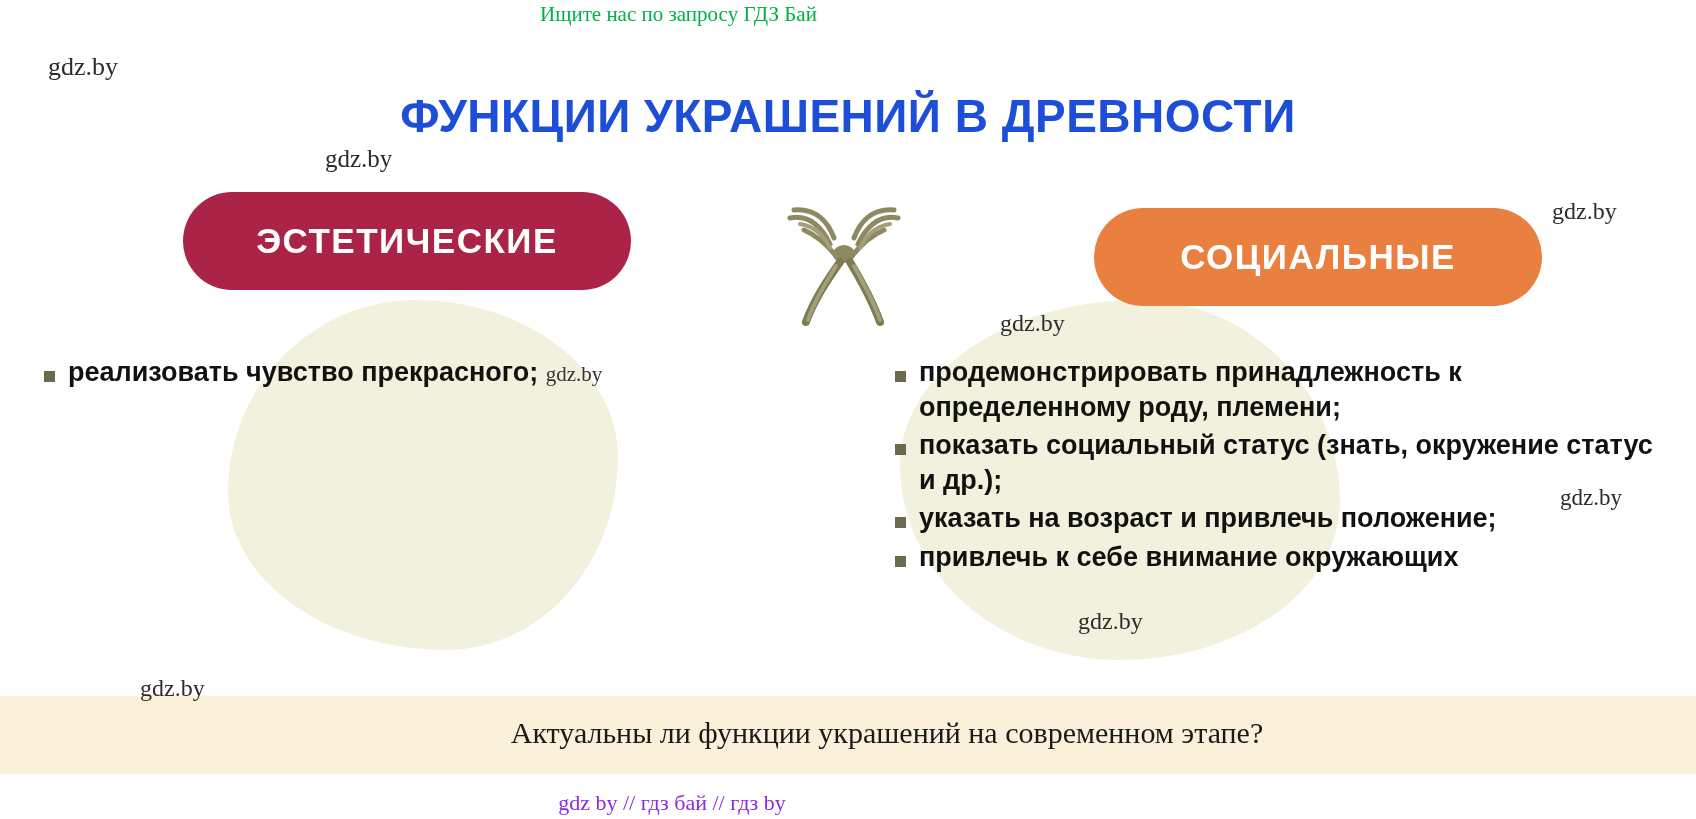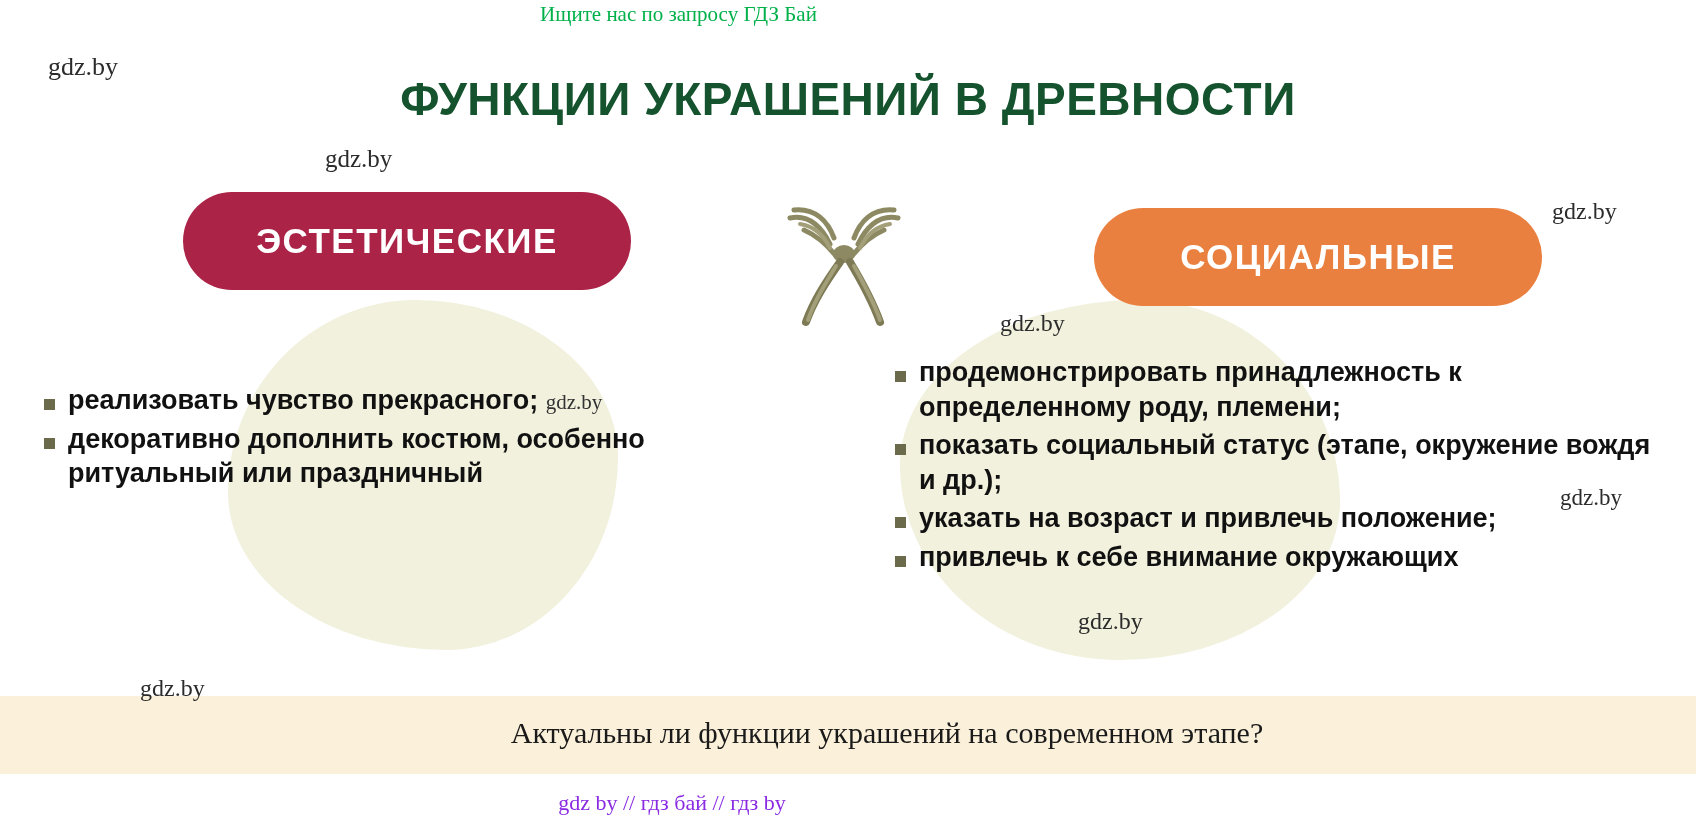--- a/index.html
+++ b/index.html
@@ -53,26 +53,26 @@
     height: 360px;
     background: #f2f1dd;
     border-radius: 54% 46% 50% 50% / 46% 56% 44% 54%;
     z-index: 0;
   }
 
   
   .title {
     position: absolute;
     left: 0;
-    top: 72px;
+    top: 89px;
     width: 1696px;
     text-align: center;
     font-size: 46px;
     font-weight: bold;
-    color: #14532d;
+    color: #1d4ed8;
     letter-spacing: 0.5px;
     z-index: 3;
   }
 
   
   .pill {
     position: absolute;
     z-index: 3;
     border-radius: 60px;
     color: #ffffff;
@@ -107,21 +107,21 @@
     width: 150px;
     height: 150px;
     z-index: 4;
   }
 
   
   .col {
     position: absolute;
     z-index: 3;
   }
-  .col-left { left: 44px; top: 355px; width: 640px; margin-top: 28px; }
+  .col-left { left: 44px; top: 355px; width: 640px; }
   .col-right { left: 895px; top: 355px; width: 770px; }
 
   .bullet-row {
     display: flex;
     align-items: flex-start;
     margin-bottom: 4px;
   }
   .sq {
     width: 11px;
     height: 11px;
@@ -235,34 +235,30 @@
   </div>
 
   <div class="col col-left">
     <div class="bullet-row">
       <div class="sq"></div>
       <div class="btext">
         <span>реализовать чувство прекрасного;</span>
         <span class="inline-wm">gdz.by</span>
       </div>
     </div>
-    <div class="bullet-row">
-      <div class="sq"></div>
-      <div class="btext">декоративно дополнить костюм, особенно ритуальный или праздничный</div>
-    </div>
   </div>
 
   <div class="col col-right">
     <div class="bullet-row">
       <div class="sq"></div>
       <div class="btext">продемонстрировать принадлежность к определенному роду, племени;</div>
     </div>
     <div class="bullet-row">
       <div class="sq"></div>
-      <div class="btext">показать социальный статус (этапе, окружение вождя и др.);</div>
+      <div class="btext">показать социальный статус (знать, окружение статус и др.);</div>
     </div>
     <div class="bullet-row">
       <div class="sq"></div>
       <div class="btext">указать на возраст и привлечь положение;</div>
     </div>
     <div class="bullet-row">
       <div class="sq"></div>
       <div class="btext">привлечь к себе внимание окружающих</div>
     </div>
   </div>

